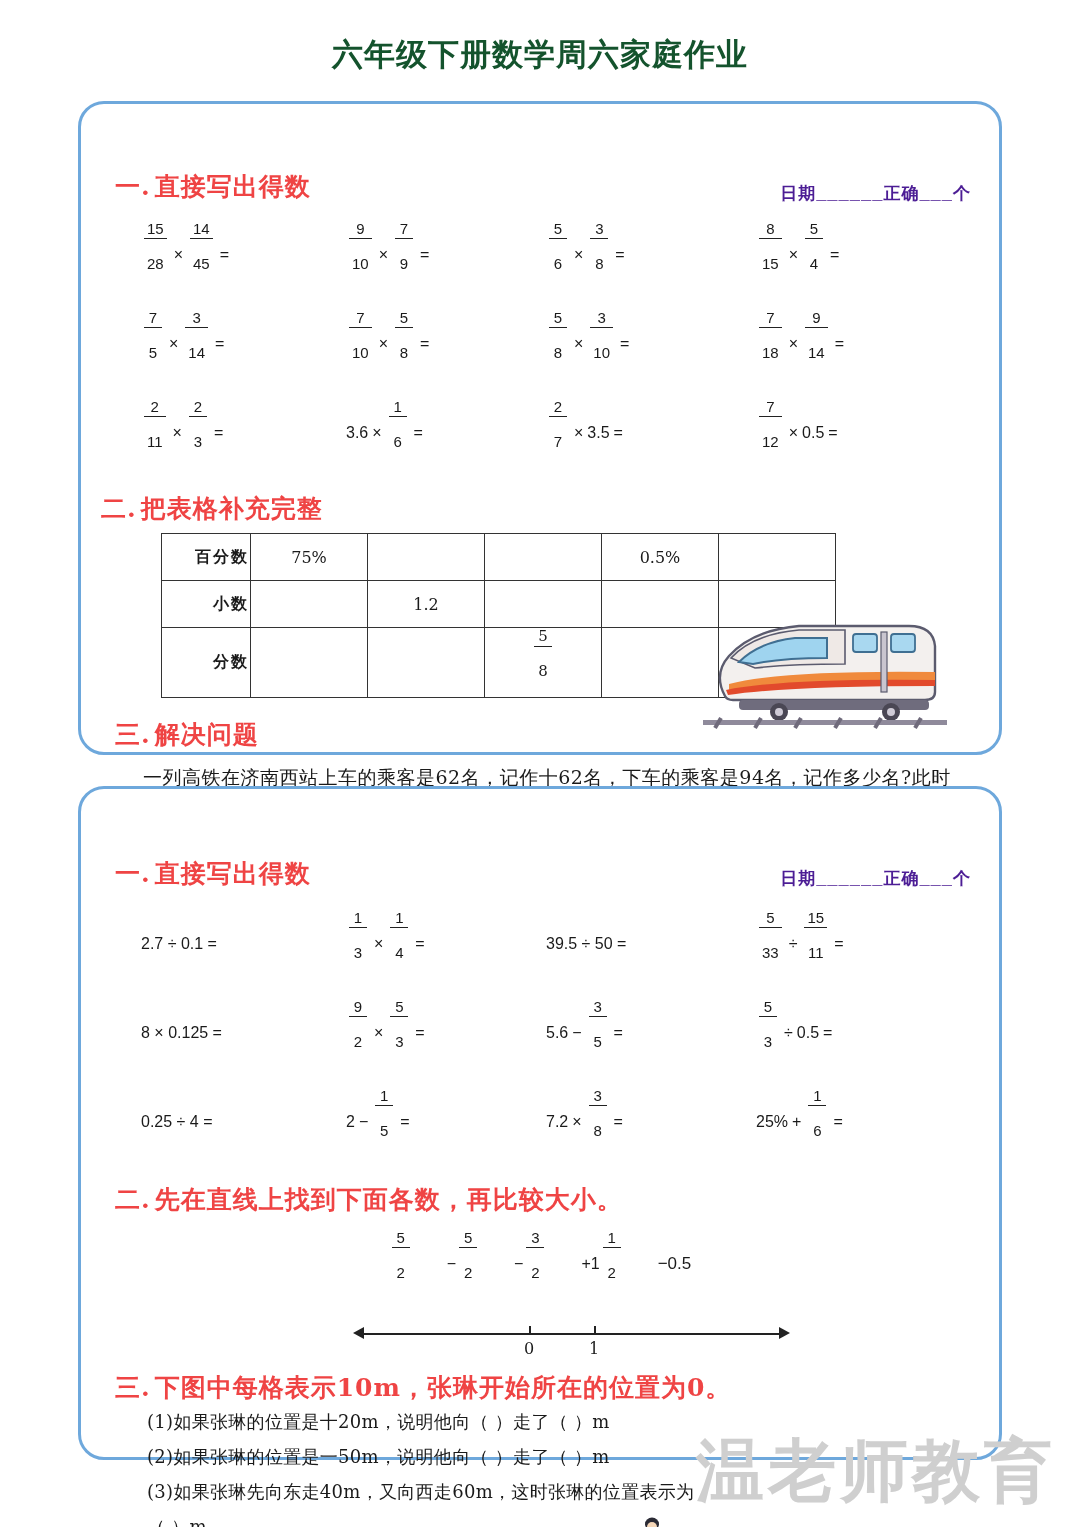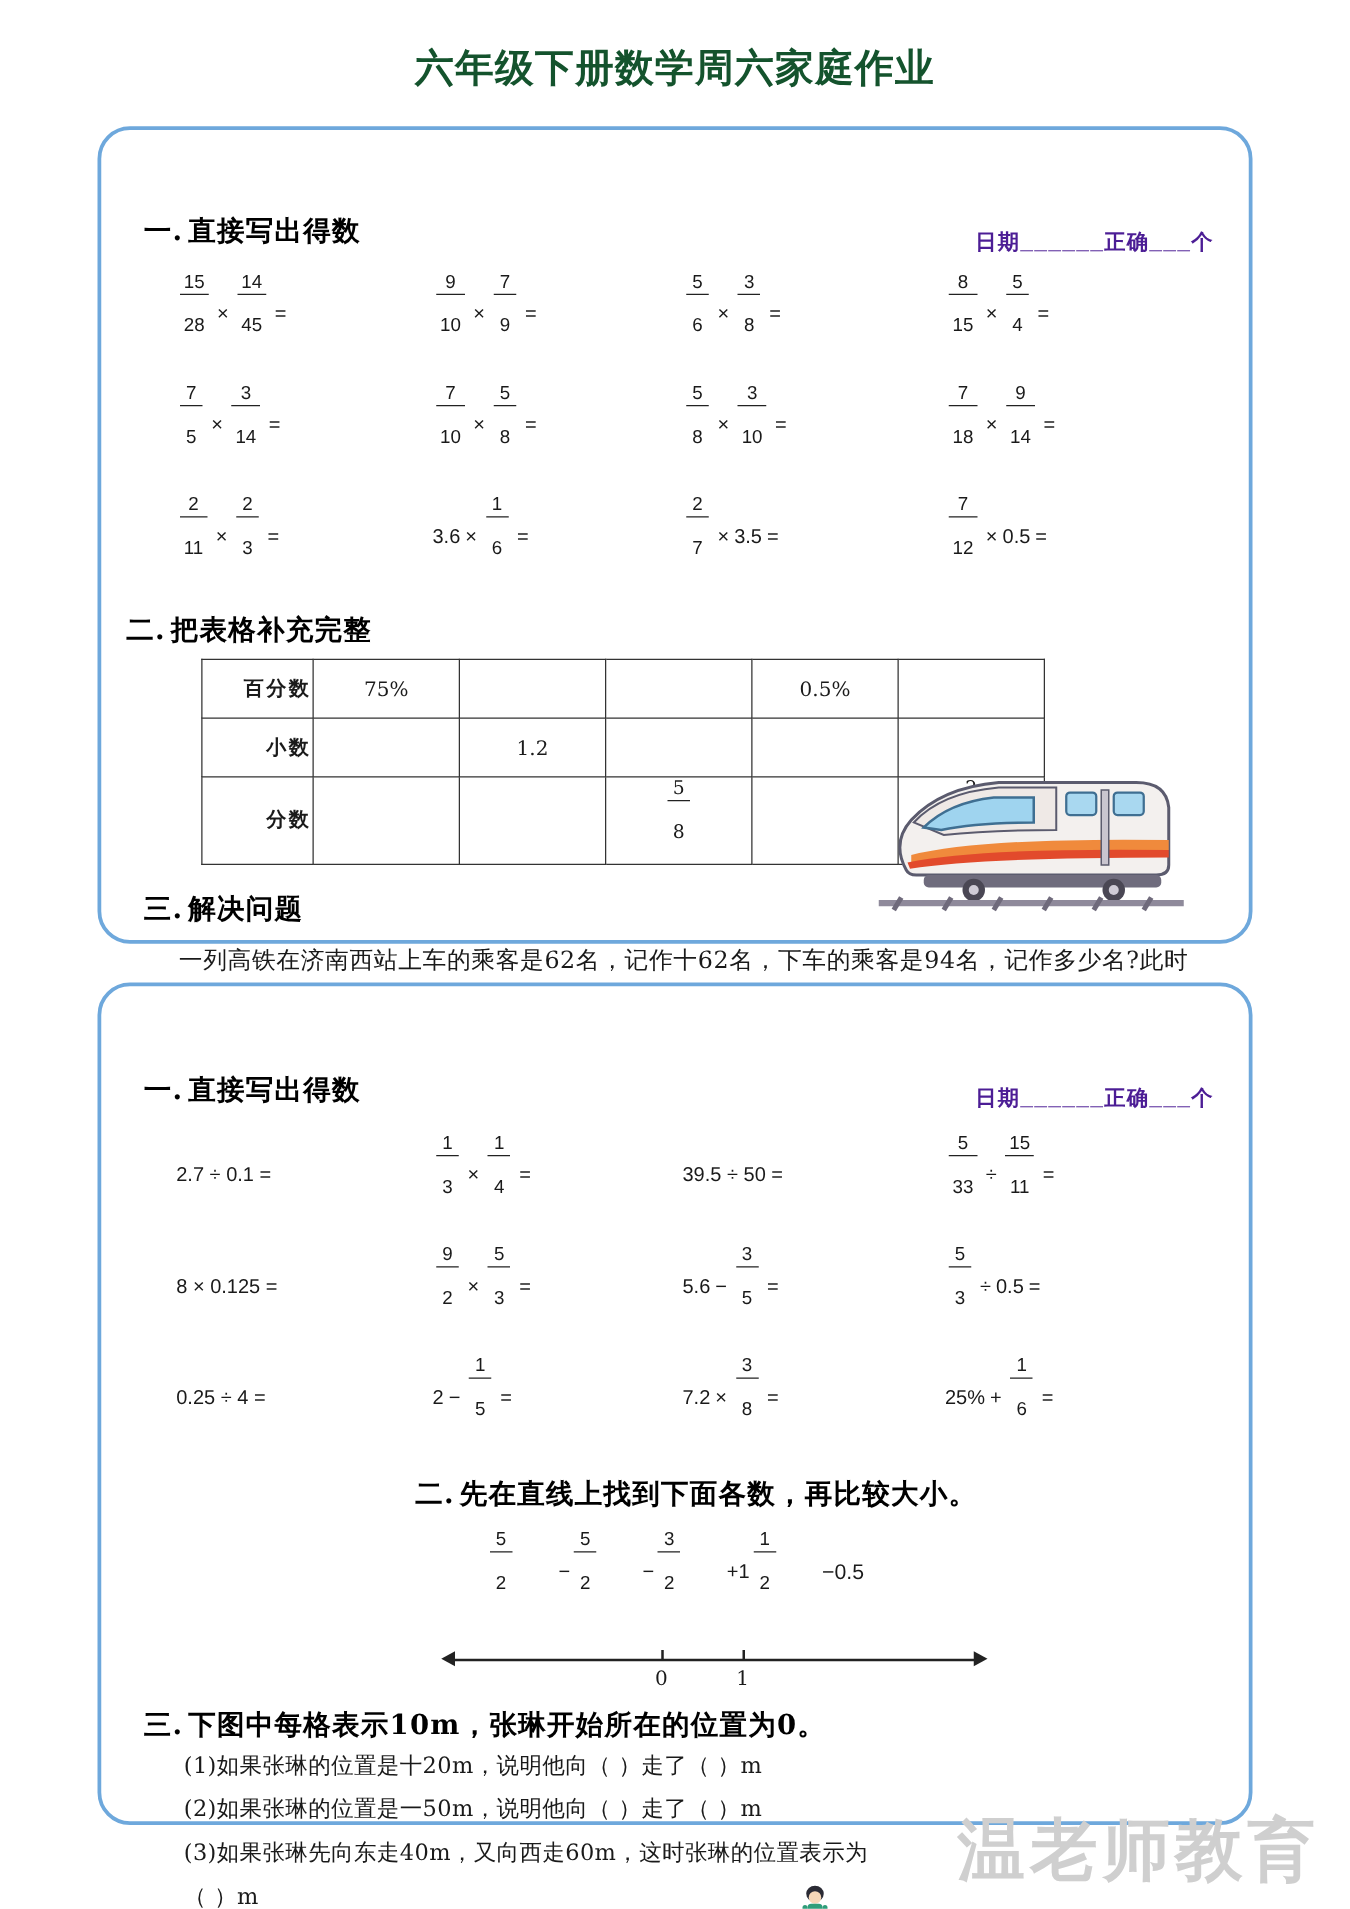--- a/index.html
+++ b/index.html
@@ -31,23 +31,23 @@
     border: 3px solid #6ea8dc;
     border-radius: 26px;
     box-sizing: border-box;
     background: #fff;
   }
   #card-1 { top: 101px; height: 654px; }
   #card-2 { top: 786px; height: 674px; }
 
   .sec-head {
     font-family: "DejaVu Serif", serif;
-    color: #000000;
+    color: #ef4444;
     font-weight: bold;
-    font-size: 22px;
+    font-size: 25px;
     letter-spacing: 1px;
   }
   .sec-head .num { margin-right: 4px; }
 
   .date-line {
     position: absolute;
     right: 28px;
     font-family: Liberation Mono, monospace;
     color: #4c1d95;
     font-weight: bold;
@@ -212,21 +212,21 @@
     line-height: 1.95;
     letter-spacing: 0.3px;
     margin-left: 66px;
   }
 
   .watermark {
     position: absolute;
     right: 24px;
     bottom: 10px;
     font-family: "DejaVu Serif", serif;
-    font-size: 54px;
+    font-size: 68px;
     color: #cfcfcf;
     letter-spacing: 4px;
     font-weight: bold;
   }
 
   .train {
     position: absolute;
     right: 44px;
     bottom: 22px;
     width: 260px;
@@ -595,21 +595,21 @@
         <span class="op">+</span>
         <span class="frac">
           <span class="top">1</span>
           <span class="bar"></span>
           <span class="bot">6</span>
         </span>
         <span class="op">=</span>
       </div>
     </div>
 
-  <div class="sec-head" style="margin-left:34px; margin-top:28px;text-align:center;">
+  <div class="sec-head" style="margin-left:34px; margin-top:28px;">
     <span class="num">二.</span><span>先在直线上找到下面各数，再比较大小。</span>
   </div>
   <div id="c2s2nums" style="display:flex; gap:34px; justify-content:center; align-items:center; margin-top:14px; font-size:17px;">
       <span class="expr">
         <span class="frac">
           <span class="top">5</span>
           <span class="bar"></span>
           <span class="bot">2</span>
         </span>
       </span>

